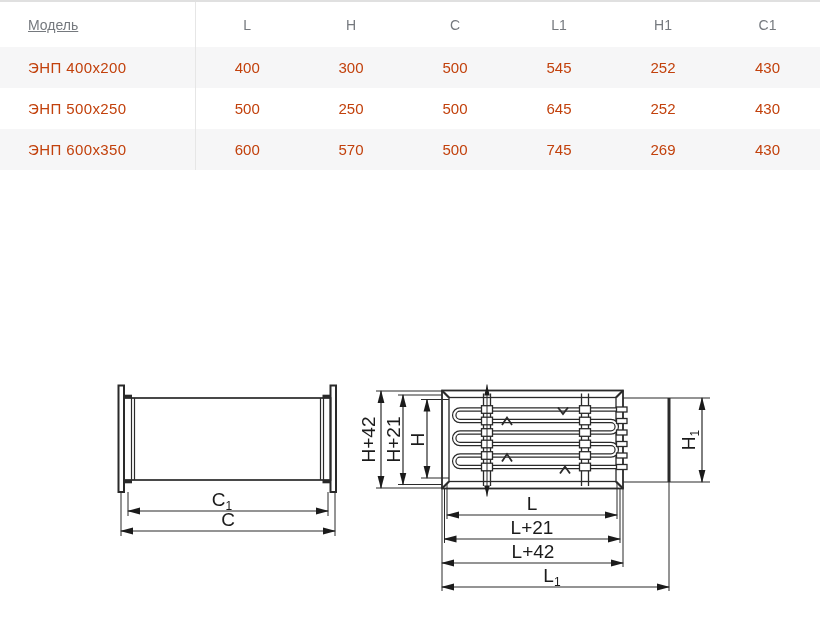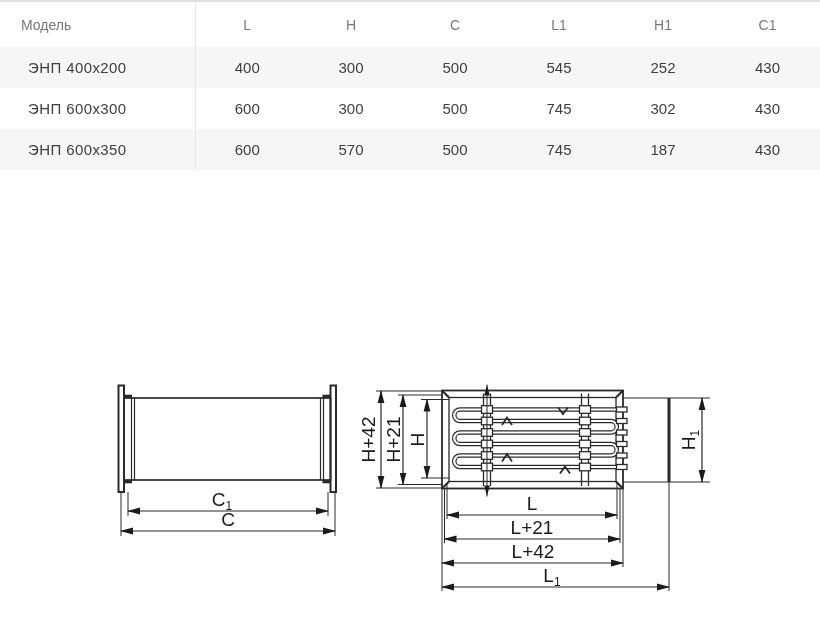--- a/index.html
+++ b/index.html
@@ -4,23 +4,23 @@
 <style>
   html,body{margin:0;padding:0;background:#ffffff;}
   .page{position:relative;width:820px;height:622px;background:#ffffff;
         font-family:"Liberation Sans", sans-serif;overflow:hidden;}
 
   
   table.spec{width:820px;border-collapse:collapse;table-layout:fixed;
              border-top:2px solid #e0e0e0;}
   table.spec th{height:43px;font-weight:400;font-size:14px;color:#75797e;
                 text-align:center;vertical-align:middle;}
-  table.spec td{height:39px;font-size:15px;color:#404040;
+  table.spec td{height:39px;font-size:15px;color:#c2410c;
                 text-align:center;vertical-align:middle;}
-  table.spec th.model-col{ text-align:left;padding-left:21px;}
+  table.spec th.model-col{ text-align:left;padding-left:28px;text-decoration:underline;}
   table.spec td.model-col{ text-align:left;padding-left:28px;letter-spacing:.4px;}
   table.spec th.model-col, table.spec td.model-col{border-right:1px solid #e6e6e6;}
   table.spec tbody tr:nth-child(odd){background:#f6f6f7;}
 
   
   .drawings{position:absolute;left:0;top:360px;width:820px;height:262px;}
   svg text{fill:#1b1b1b;font-family:"Liberation Sans", sans-serif;font-size:19px;}
   svg .sub{font-size:12px;}
 </style>
 </head>
@@ -52,35 +52,35 @@
     <tr>
       <td class="model-col">ЭНП 400x200</td>
       <td>400</td>
       <td>300</td>
       <td>500</td>
       <td>545</td>
       <td>252</td>
       <td>430</td>
     </tr>
     <tr>
-      <td class="model-col">ЭНП 600x300</td>
-      <td>600</td>
-      <td>300</td>
-      <td>500</td>
-      <td>745</td>
-      <td>302</td>
+      <td class="model-col">ЭНП 500x250</td>
+      <td>500</td>
+      <td>250</td>
+      <td>500</td>
+      <td>645</td>
+      <td>252</td>
       <td>430</td>
     </tr>
     <tr>
       <td class="model-col">ЭНП 600x350</td>
       <td>600</td>
       <td>570</td>
       <td>500</td>
       <td>745</td>
-      <td>187</td>
+      <td>269</td>
       <td>430</td>
     </tr>
   </tbody>
 </table>
 
 <div class="drawings">
 <svg width="820" height="262" viewBox="0 0 820 262" xmlns="http://www.w3.org/2000/svg">
   <defs>
     <marker id="arr" markerWidth="13" markerHeight="9" refX="12" refY="4.5" orient="auto-start-reverse" markerUnits="userSpaceOnUse">
       <path d="M13 4.5 L0 1.1 L0 7.9 z" fill="#1b1b1b"></path>

